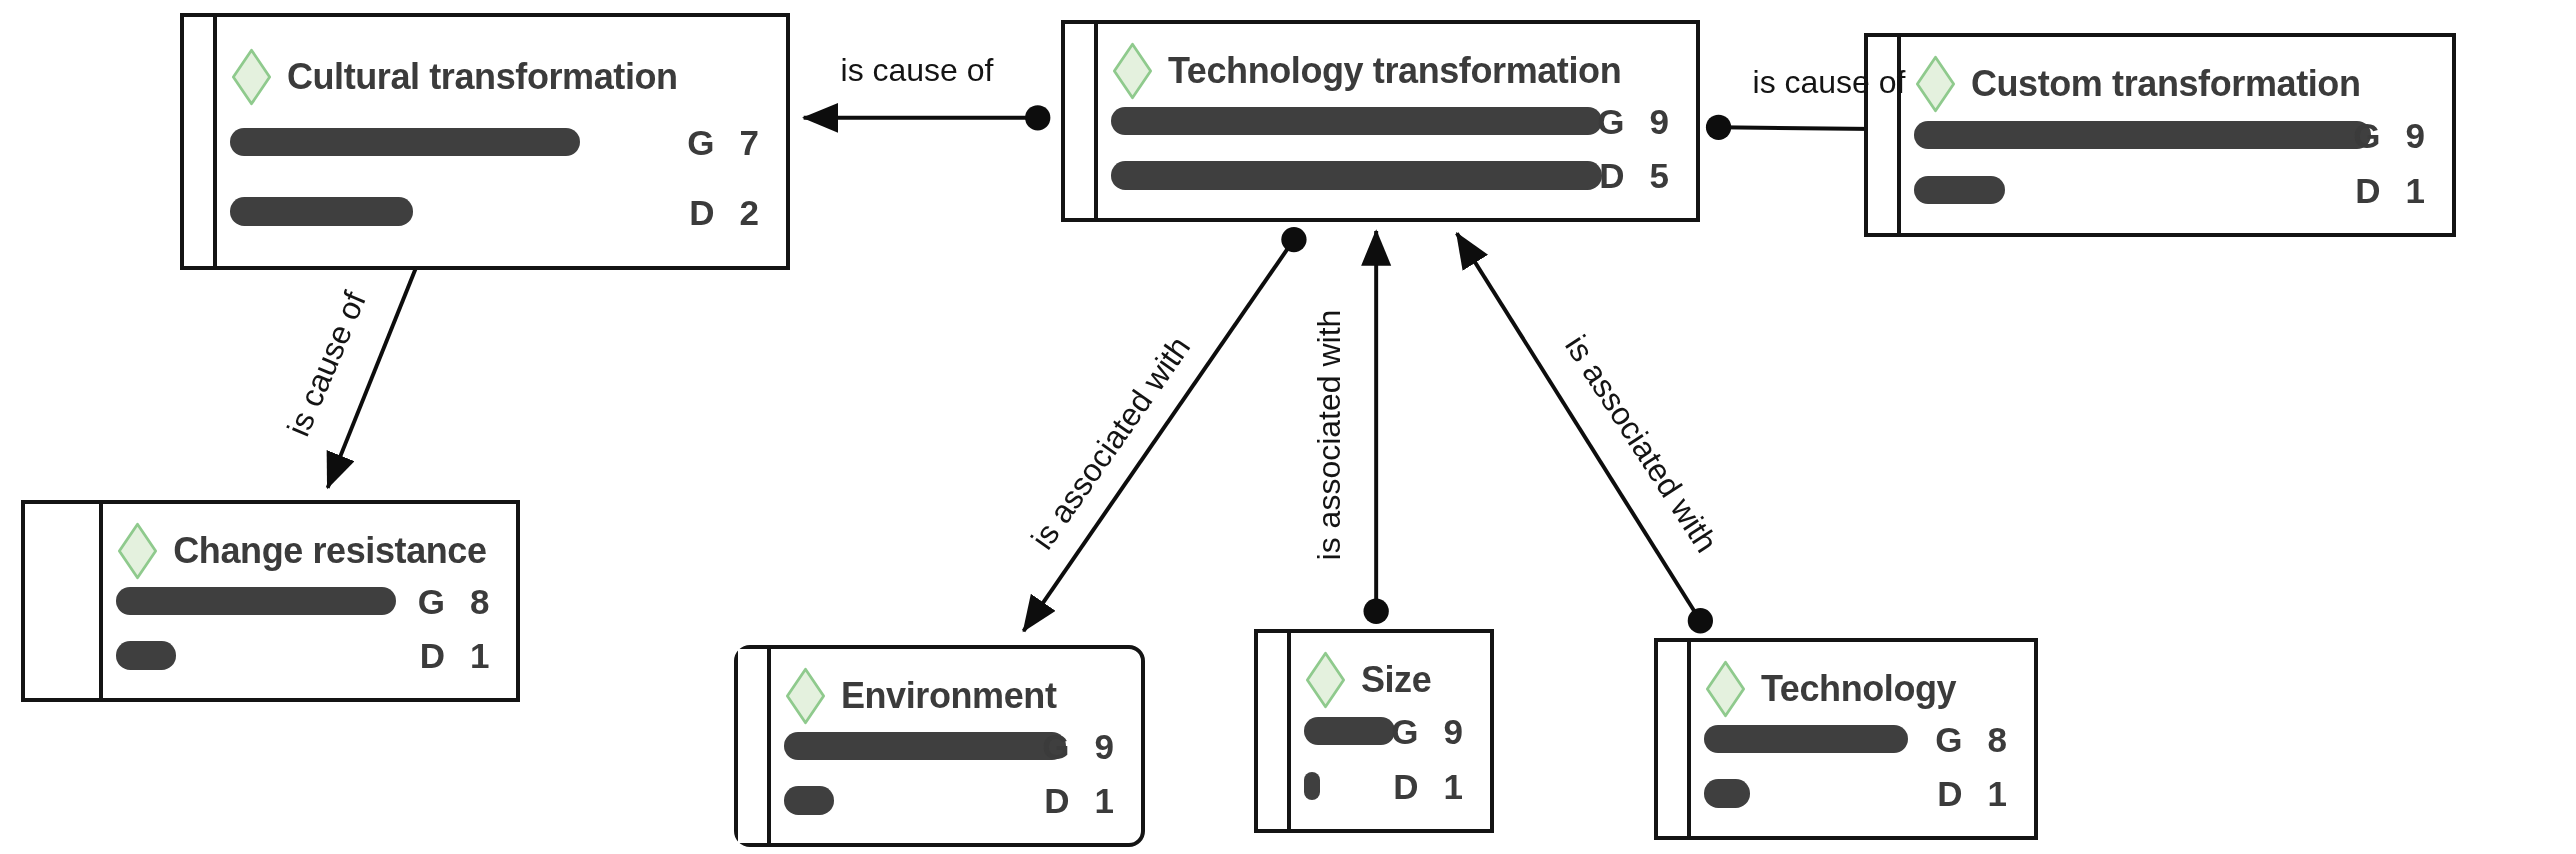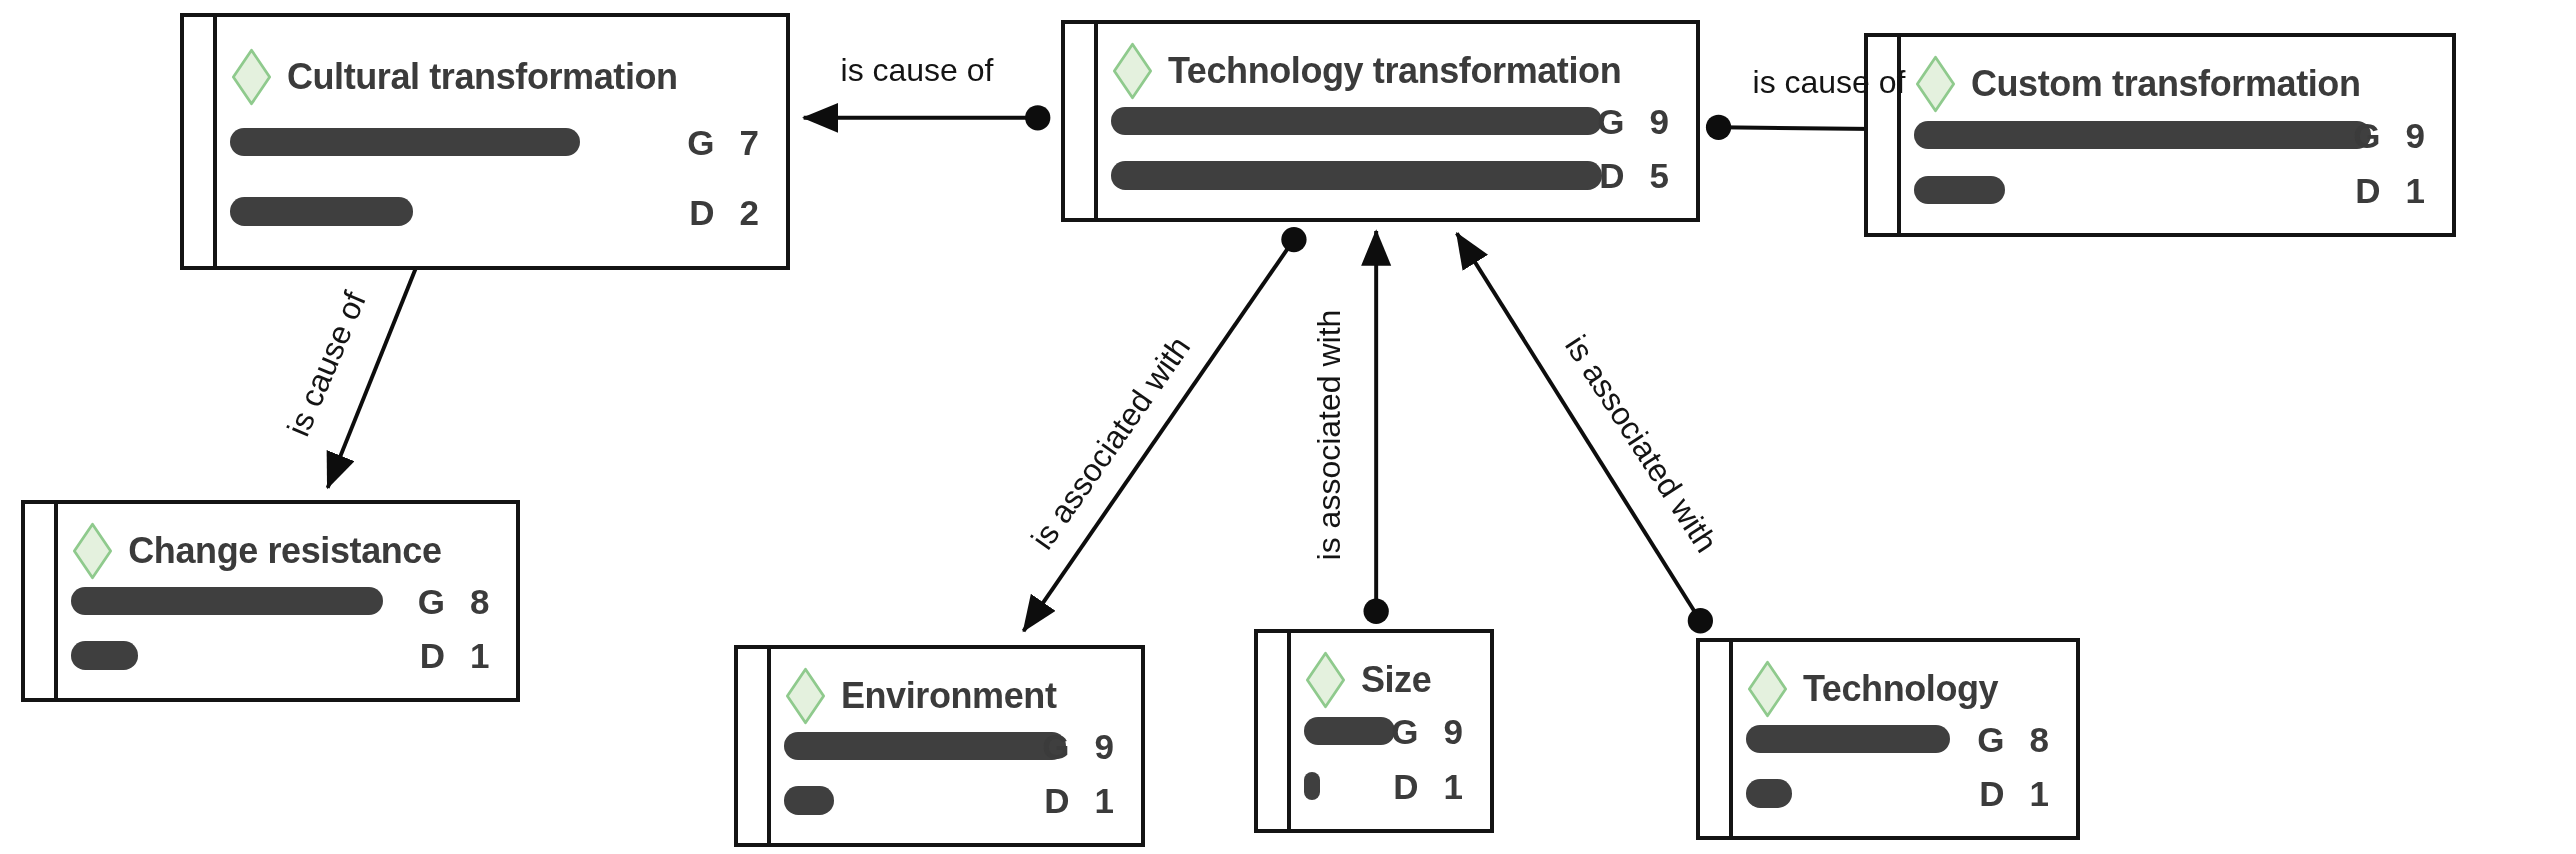--- a/index.html
+++ b/index.html
@@ -209,21 +209,21 @@
         <div class="bar-row d-row">
           <div class="bar" style="width: 17%;"></div>
           <div class="metric">
             <span>D</span>
             <span>1</span>
           </div>
         </div>
       </div>
     </div>
 
-    <div class="node" style="left: 21.4px; top: 500px; width: 499px; height: 202px;">
+    <div class="node" style="left: 21.4px; top: 500px; width: 499px; height: 202px; padding-left: 45px;">
       <div class="strip"></div>
       <div class="content">
         <div class="title-row">
           <span class="diamond">
             <svg width="43" height="60" viewBox="0 0 54 76">
               <path d="M27 4 L50 38 L27 72 L4 38 Z" fill="#e4f1de" stroke="#8fca8d" stroke-width="3.5" stroke-linejoin="round"></path>
             </svg>
           </span>
           <span class="title">Change resistance</span>
         </div>
@@ -237,21 +237,21 @@
         <div class="bar-row d-row">
           <div class="bar" style="width: 15%;"></div>
           <div class="metric">
             <span>D</span>
             <span>1</span>
           </div>
         </div>
       </div>
     </div>
 
-    <div class="node" style="left: 734px; top: 645px; width: 411px; height: 202px;">
+    <div class="node" style="left: 734px; top: 645px; width: 411px; height: 202px; border-radius: 16px;">
       <div class="strip"></div>
       <div class="content">
         <div class="title-row">
           <span class="diamond">
             <svg width="43" height="60" viewBox="0 0 54 76">
               <path d="M27 4 L50 38 L27 72 L4 38 Z" fill="#e4f1de" stroke="#8fca8d" stroke-width="3.5" stroke-linejoin="round"></path>
             </svg>
           </span>
           <span class="title">Environment</span>
         </div>
@@ -293,21 +293,21 @@
         <div class="bar-row d-row">
           <div class="bar" style="width: 9%;"></div>
           <div class="metric">
             <span>D</span>
             <span>1</span>
           </div>
         </div>
       </div>
     </div>
 
-    <div class="node" style="left: 1696px; top: 638px; width: 384px; height: 202px; justify-content: flex-end;">
+    <div class="node" style="left: 1654px; top: 638px; width: 384px; height: 202px; justify-content: flex-end;">
       <div class="strip"></div>
       <div class="content">
         <div class="title-row">
           <span class="diamond">
             <svg width="43" height="60" viewBox="0 0 54 76">
               <path d="M27 4 L50 38 L27 72 L4 38 Z" fill="#e4f1de" stroke="#8fca8d" stroke-width="3.5" stroke-linejoin="round"></path>
             </svg>
           </span>
           <span class="title">Technology</span>
         </div>

